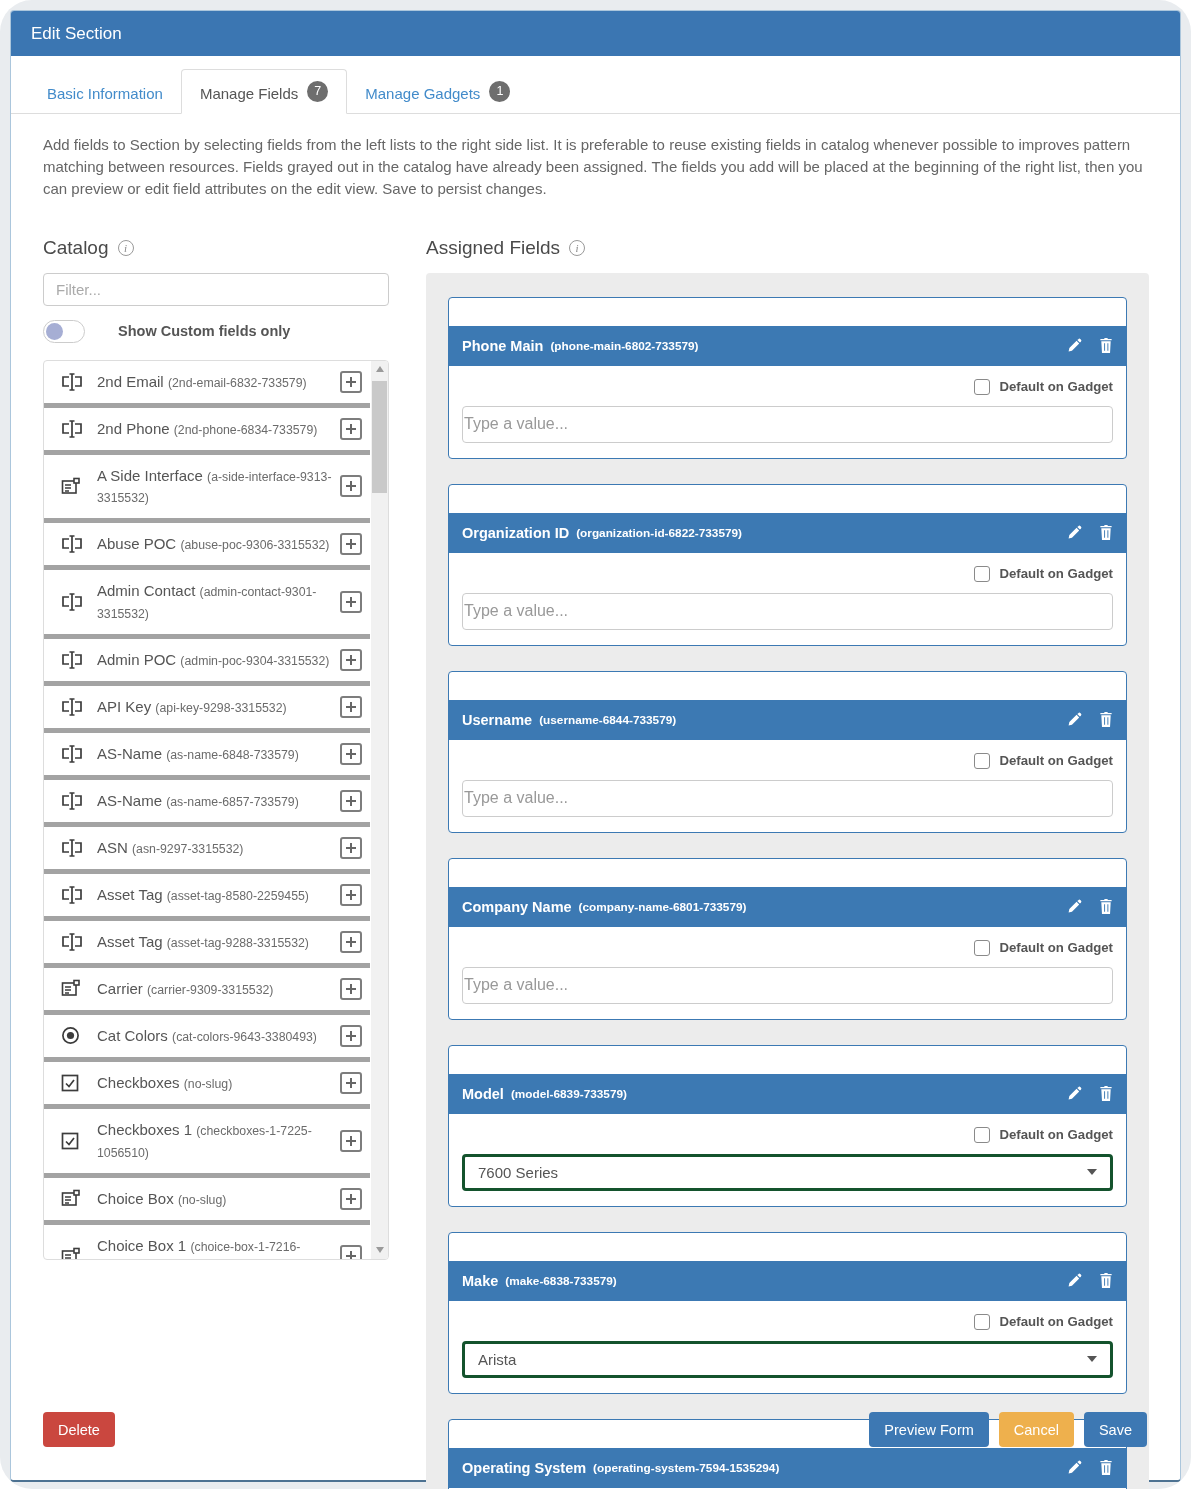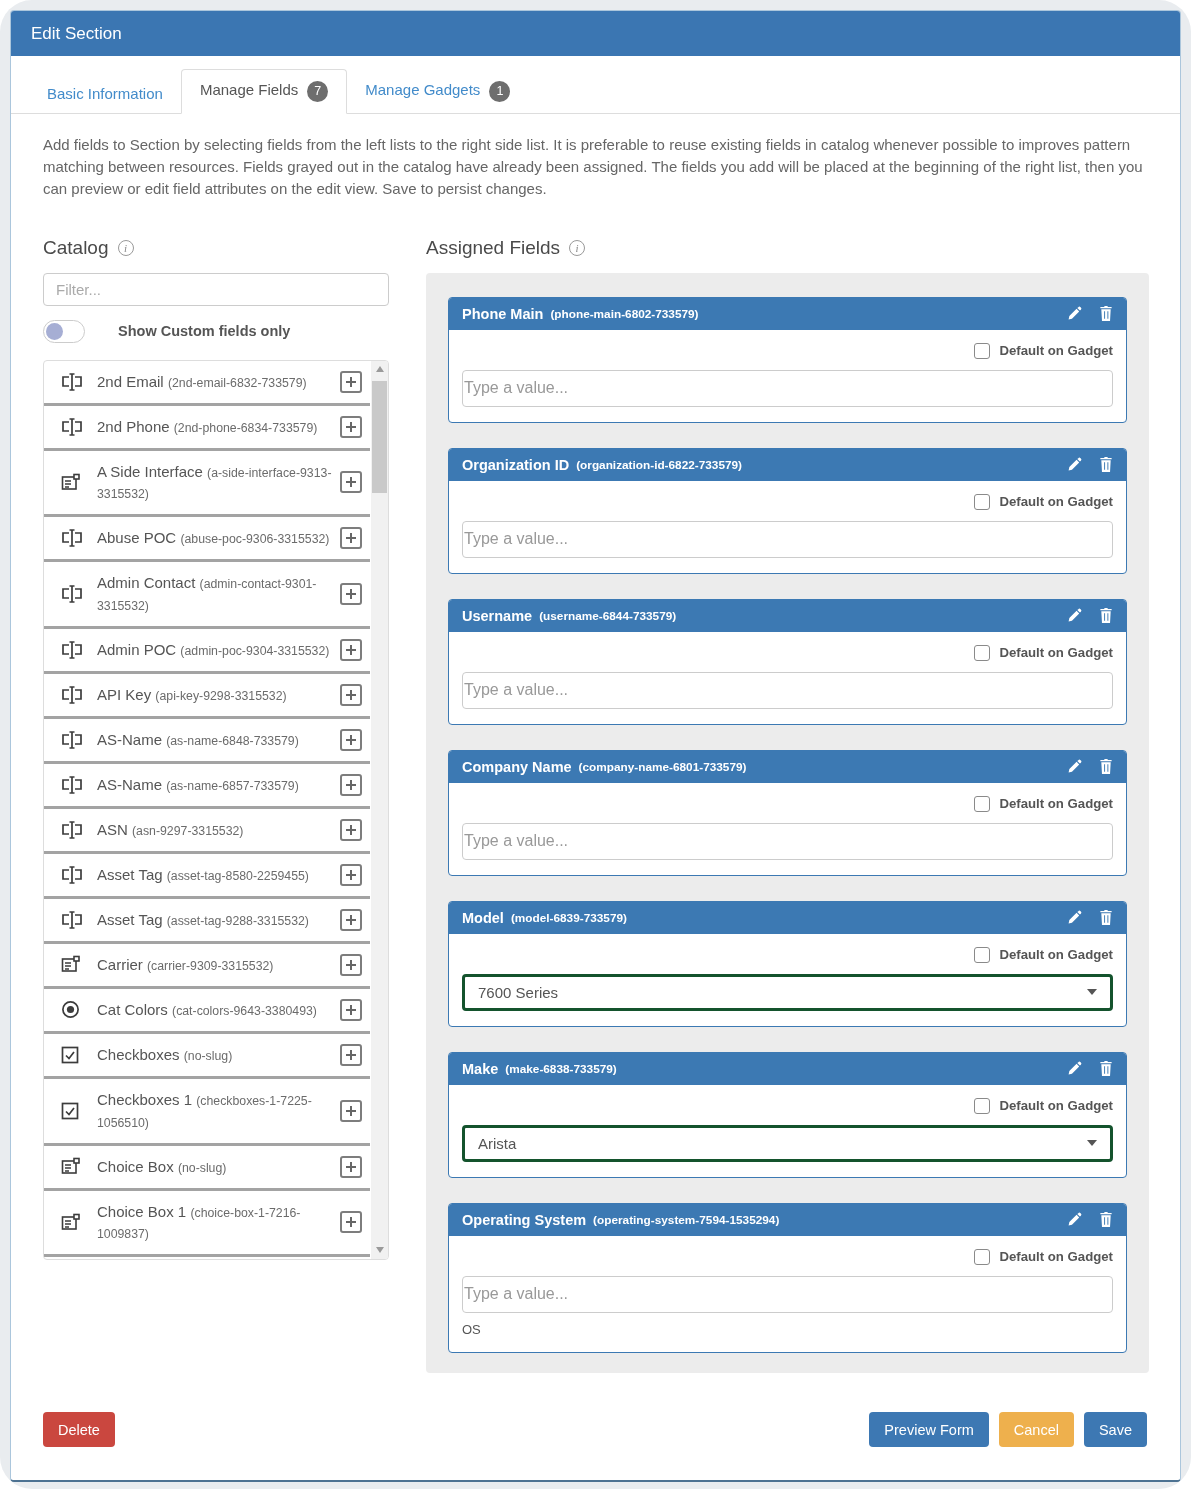--- a/index.html
+++ b/index.html
@@ -7,21 +7,21 @@
   .page { width:1191px; height:1489px; background:#e9ecef; position:relative; overflow:hidden;border-radius:32px; }
   .panel { position:absolute; left:10px; top:10px; width:1171px; height:1472px; background:#fff;
            border:1px solid #abc6dc; border-bottom:2px solid #4d7292; border-radius:4px; }
 
   .panel-header { height:45px; background:#3b76b2; border-radius:3px 3px 0 0; display:flex;
                   align-items:center; padding:0 20px; }
   .panel-title { color:#fff; font-size:17px; }
 
   .tabs { position:relative; margin-top:13px; padding-left:18px; display:flex; align-items:flex-end;
           border-bottom:1px solid #ddd; }
-  .tab { display:flex; align-items:flex-start; gap:9px; padding:11px 18px; font-size:15px; color:#428bca;
+  .tab { display:flex; align-items:flex-end; gap:9px; padding:11px 18px; font-size:15px; color:#428bca;
          cursor:pointer; position:relative; margin-bottom:0; }
   .tab.active { background:#fff; color:#555; border:1px solid #ddd; border-bottom:1px solid #fff;
                 border-radius:4px 4px 0 0; margin-bottom:-1px; }
   .badge { display:inline-block; min-width:21px; height:21px; border-radius:11px; background:#6e6e6e;
            color:#fff; font-size:12.5px; line-height:21px; text-align:center; padding:0 4px; }
 
   .description { margin:20px 33px 0 32px; color:#666; font-size:15px; line-height:1.48; }
 
   .columns { display:flex; margin:36px 0 0 32px; align-items:flex-start; }
   .left-col { width:346px; flex:none; }
@@ -39,42 +39,42 @@
 
   .toggle-row { margin-top:14px; display:flex; align-items:center; gap:33px; }
   .toggle { width:42px; height:23px; border:1px solid #ccc; border-radius:12px; background:#fff;
             position:relative; cursor:pointer; flex:none; }
   .knob { position:absolute; left:2px; top:2px; width:17px; height:17px; border-radius:50%; background:#a6aed4; }
   .toggle-label { font-weight:700; color:#555; font-size:14.5px; }
 
   .catalog-list { margin-top:17px; position:relative; border:1px solid #ddd; border-radius:4px;
                   height:900px; overflow:hidden; background:#fff; }
   .catalog-items { margin-right:18px; }
-  .catalog-item { display:flex; align-items:center; padding:10px 8px 10px 17px; border-bottom:3px solid #a3a3a3; }
+  .catalog-item { display:flex; align-items:center; padding:10px 8px 10px 17px; border-bottom:5px solid #a3a3a3; }
   .item-icon { width:23px; flex:none; margin-right:13px; display:flex; color:#3c3c3c; }
   .item-icon svg { display:block; }
   .item-label { flex:1; font-size:15px; color:#555; line-height:1.45; padding-right:6px; }
   .item-slug { font-size:12.3px; color:#6b6b6b; }
   .add-btn { flex:none; width:22px; height:22px; border:2px solid #7d7d7d; border-radius:3px; background:#fff;
              display:flex; align-items:center; justify-content:center; padding:0; cursor:pointer; color:#555; }
 
   .scrollbar { position:absolute; top:0; right:0; width:17px; height:100%; background:#f1f1f1; }
   .sb-btn { position:absolute; left:0; width:17px; height:17px; display:flex; align-items:center;
             justify-content:center; cursor:pointer; }
   .sb-btn.up { top:0; } .sb-btn.down { bottom:0; }
   .tri-up { width:0; height:0; border-left:4px solid transparent; border-right:4px solid transparent;
             border-bottom:6px solid #9a9a9a; }
   .tri-down { width:0; height:0; border-left:4px solid transparent; border-right:4px solid transparent;
               border-top:6px solid #9a9a9a; }
   .sb-thumb { position:absolute; left:1px; top:20px; width:15px; height:112px; background:#c9c9c9; cursor:pointer; }
 
   .assigned-container { background:#ececec; border-radius:4px; padding:24px 22px 20px; }
   .card { border:1px solid #3c79b3; border-radius:4px; background:#fff; overflow:hidden; margin-bottom:25px; }
   .card:last-child { margin-bottom:0; }
-  .card-header { background:#3c79b3; height:32px; display:flex; align-items:center; padding:0 13px; gap:7px; }
+  .card-header { background:#3c79b3; height:40px; display:flex; align-items:center; padding:0 13px; gap:7px;margin-top:28px; }
   .card-title { color:#fff; font-size:14.5px; font-weight:700; }
   .card-slug { color:#fff; font-size:11.8px; font-weight:700; }
   .card-actions { margin-left:auto; display:flex; align-items:center; gap:17px; }
   .card-action { display:flex; cursor:pointer; color:#fff; }
   .card-body { padding:8px 13px 15px; }
   .gadget-check { display:flex; justify-content:flex-end; align-items:center; gap:9px; margin:5px 0 11px; cursor:pointer; }
   .cb { width:16px; height:16px; border:1px solid #8a8a8a; border-radius:3px; background:#fff; flex:none; }
   .cb-label { font-size:13.2px; color:#555; font-weight:700; }
   .value-input { width:100%; height:37px; border:1px solid #ccc; border-radius:4px; padding:0 1px;
                  font-size:16px; color:#555; font-family:inherit; outline:none; }

